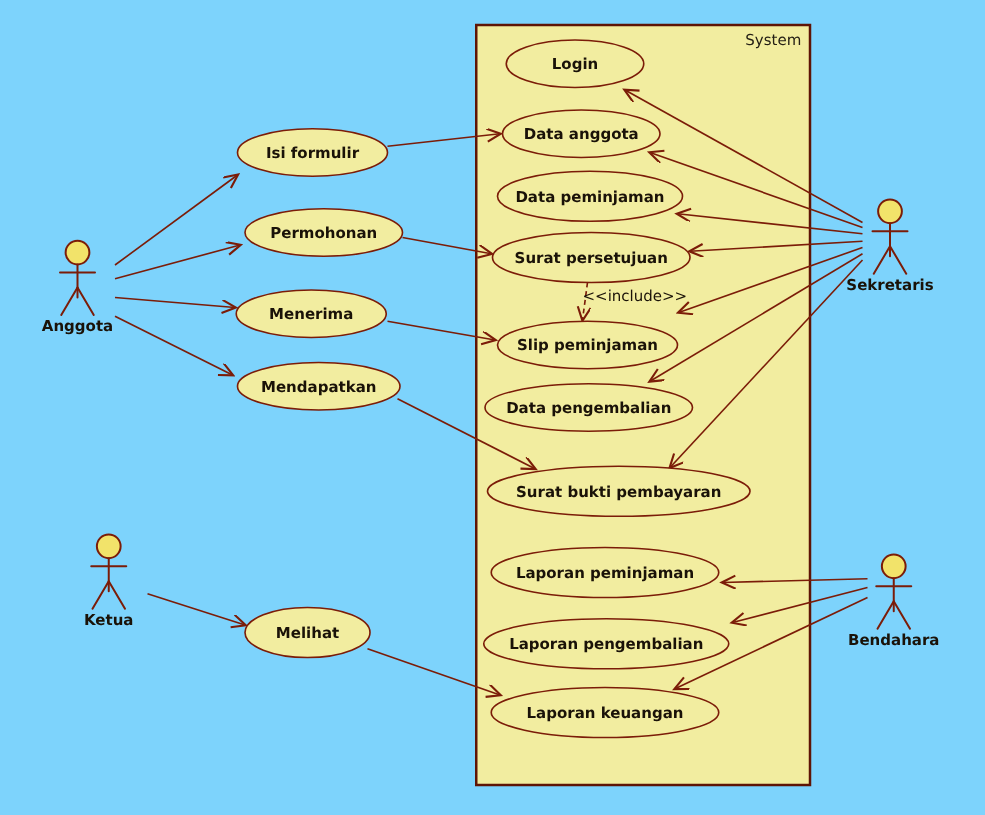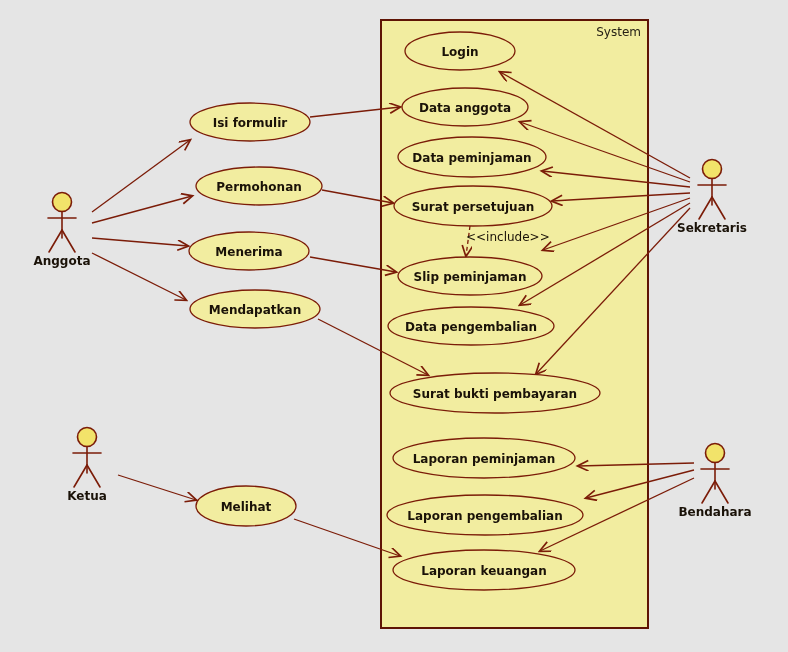--- a/index.html
+++ b/index.html
@@ -7,21 +7,21 @@
     padding: 0;
     background: #ffffff;
   }
   body {
     font-family: "DejaVu Sans", sans-serif;
   }
   #diagram-root {
     position: relative;
     width: 788px;
     height: 652px;
-    background: #e5e5e5;
+    background: #7dd3fc;
     overflow: hidden;
   }
   svg.canvas {
     position: absolute;
     left: 0;
     top: 0;
     width: 788px;
     height: 652px;
   }
   .uc-label {

